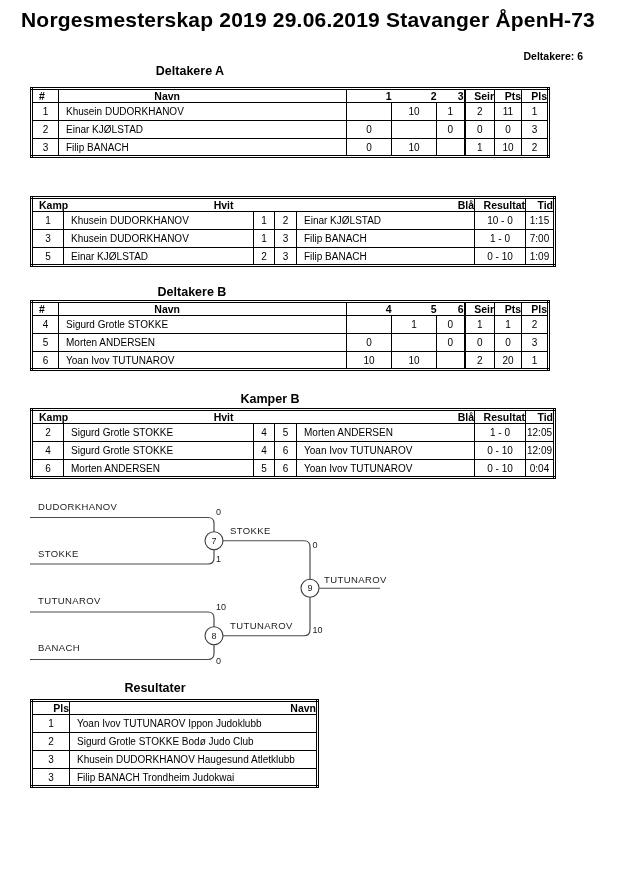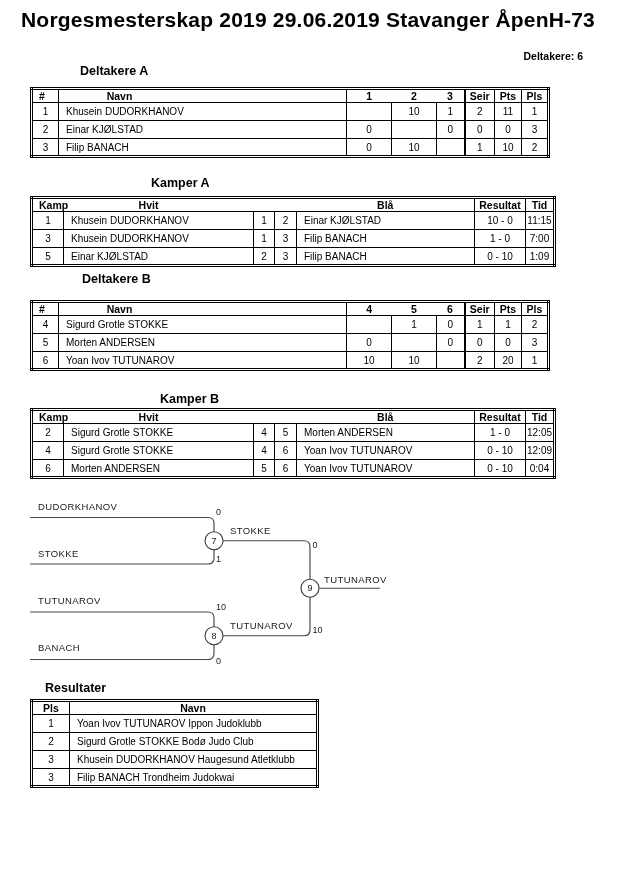--- a/index.html
+++ b/index.html
@@ -1,36 +1,36 @@
 <!DOCTYPE html>
 <html><head>
 <meta charset="utf-8">
 <style>
   html,body{margin:0;padding:0;background:#fff;}
   .page{position:relative;width:630px;height:891px;background:#fff;overflow:hidden;
         font-family:"Liberation Sans",sans-serif;color:#000;}
   .title{position:absolute;top:8px;left:0;width:616px;text-align:center;
          font-size:21px;font-weight:bold;letter-spacing:0.2px;}
   .participants{position:absolute;top:50px;right:47px;font-size:10.5px;font-weight:bold;}
-  .sec-head{position:absolute;width:220px;text-align:left;font-size:12.5px;font-weight:bold;}
+  .sec-head{position:absolute;width:220px;text-align:center;font-size:12.5px;font-weight:bold;}
   .h-del-a{top:64px;left:80px;}
   .h-kam-a{top:176px;left:151px;}
-  .h-del-b{top:272px;left:82px;}
+  .h-del-b{top:285px;left:82px;}
   .h-kam-b{top:392px;left:160px;}
   .h-res{top:681px;left:45px;}
   table.t{position:absolute;left:30px;border-collapse:collapse;table-layout:fixed;
           border:3px double #000;background:#fff;}
   .t-del-a{top:87px;width:517px;}
   .t-kam-a{top:196px;width:523px;}
   .t-del-b{top:300px;width:517px;}
   .t-kam-b{top:408px;width:523px;}
   .t-res{top:699px;width:286px;}
   table.t thead tr{height:14px;}
   table.t tbody tr{height:18px;}
-  table.t th{padding:0;font-size:10.5px;font-weight:bold;text-align:center;
+  table.t th{padding:0;font-size:10.5px;font-weight:bold;text-align:right;
              border:none;border-bottom:1px solid #000;overflow:visible;white-space:nowrap;}
   table.t td{padding:0;font-size:10px;text-align:center;vertical-align:middle;
              border:1px solid #000;overflow:hidden;white-space:nowrap;}
   table.t td.name{text-align:left;padding-left:7px;}
   table.t th.bR{border-right:1px solid #000;}
   table.t th.thick, table.t td.thick{border-left:2px solid #000;}
   table.t th.h-left{text-align:left;padding-left:6px;}
   table.t th.h-navn{padding-right:166px;}
   table.t th.h-hvit{padding-right:20px;}
   .bracket{position:absolute;top:495px;left:0;width:630px;height:185px;}
@@ -102,21 +102,20 @@
         <td>0</td>
         <td>10</td>
         <td></td>
         <td class="thick">1</td>
         <td>10</td>
         <td>2</td>
       </tr>
     </tbody>
   </table>
 
-  <div class="sec-head h-kam-a">Kamper A</div>
 
   <table class="t t-kam-a">
     <colgroup>
         <col style="width:32px">
         <col style="width:190px">
         <col style="width:21px">
         <col style="width:22px">
         <col style="width:178px">
         <col style="width:51px">
         <col style="width:29px">
@@ -133,21 +132,21 @@
     </tr>
       </thead>
     <tbody>
       <tr>
         <td>1</td>
         <td class="name">Khusein DUDORKHANOV</td>
         <td>1</td>
         <td>2</td>
         <td class="name">Einar KJØLSTAD</td>
         <td>10 - 0</td>
-        <td>11:15</td>
+        <td>1:15</td>
       </tr>
       <tr>
         <td>3</td>
         <td class="name">Khusein DUDORKHANOV</td>
         <td>1</td>
         <td>3</td>
         <td class="name">Filip BANACH</td>
         <td>1 - 0</td>
         <td>7:00</td>
       </tr>

